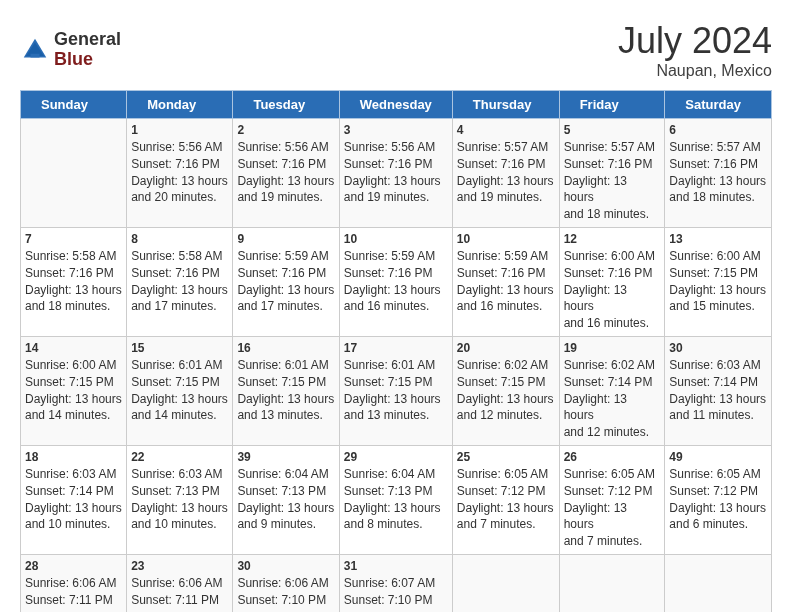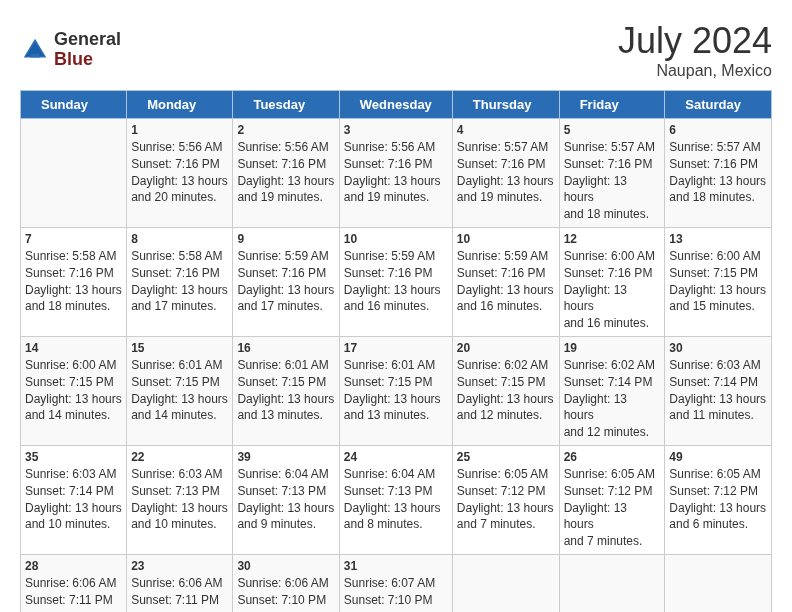--- a/index.html
+++ b/index.html
@@ -264,42 +264,42 @@
         <td>
           <div class="day-num">30</div>
           <div class="day-info" style="white-space: pre-line;">Sunrise: 6:03 AM
 Sunset: 7:14 PM
 Daylight: 13 hours
 and 11 minutes.</div>
         </td>
       </tr>
       <tr>
         <td>
-          <div class="day-num">35</div>
+          <div class="day-num">18</div>
           <div class="day-info" style="white-space: pre-line;">Sunrise: 6:03 AM
 Sunset: 7:14 PM
 Daylight: 13 hours
 and 10 minutes.</div>
         </td>
         <td>
           <div class="day-num">22</div>
           <div class="day-info" style="white-space: pre-line;">Sunrise: 6:03 AM
 Sunset: 7:13 PM
 Daylight: 13 hours
 and 10 minutes.</div>
         </td>
         <td>
           <div class="day-num">39</div>
           <div class="day-info" style="white-space: pre-line;">Sunrise: 6:04 AM
 Sunset: 7:13 PM
 Daylight: 13 hours
 and 9 minutes.</div>
         </td>
         <td>
-          <div class="day-num">24</div>
+          <div class="day-num">29</div>
           <div class="day-info" style="white-space: pre-line;">Sunrise: 6:04 AM
 Sunset: 7:13 PM
 Daylight: 13 hours
 and 8 minutes.</div>
         </td>
         <td>
           <div class="day-num">25</div>
           <div class="day-info" style="white-space: pre-line;">Sunrise: 6:05 AM
 Sunset: 7:12 PM
 Daylight: 13 hours

